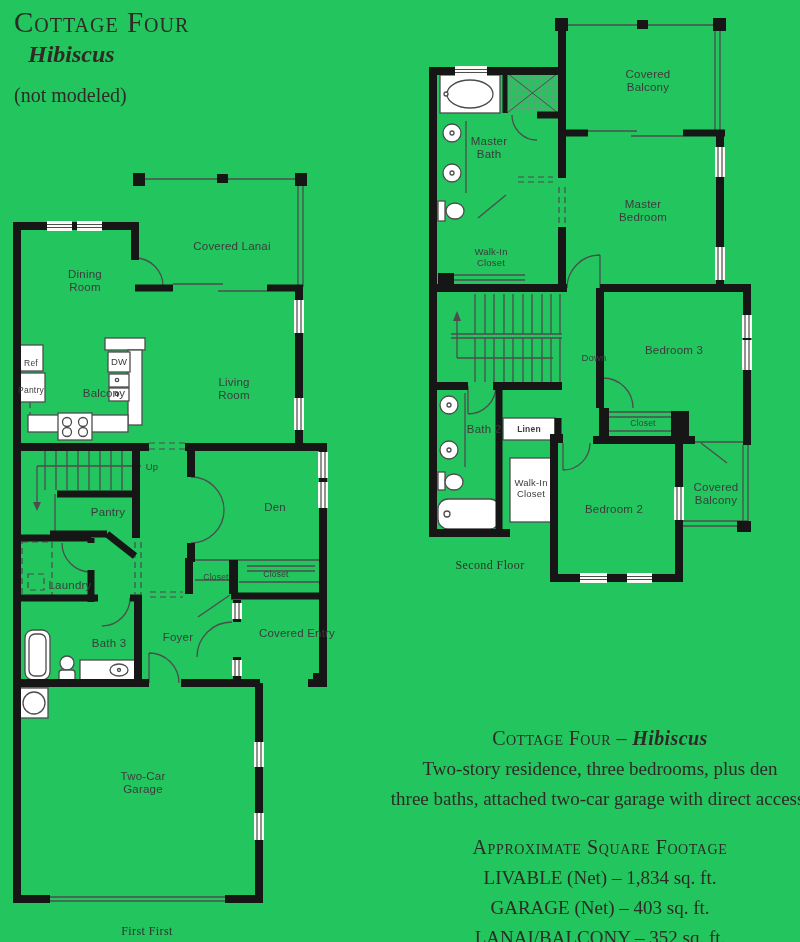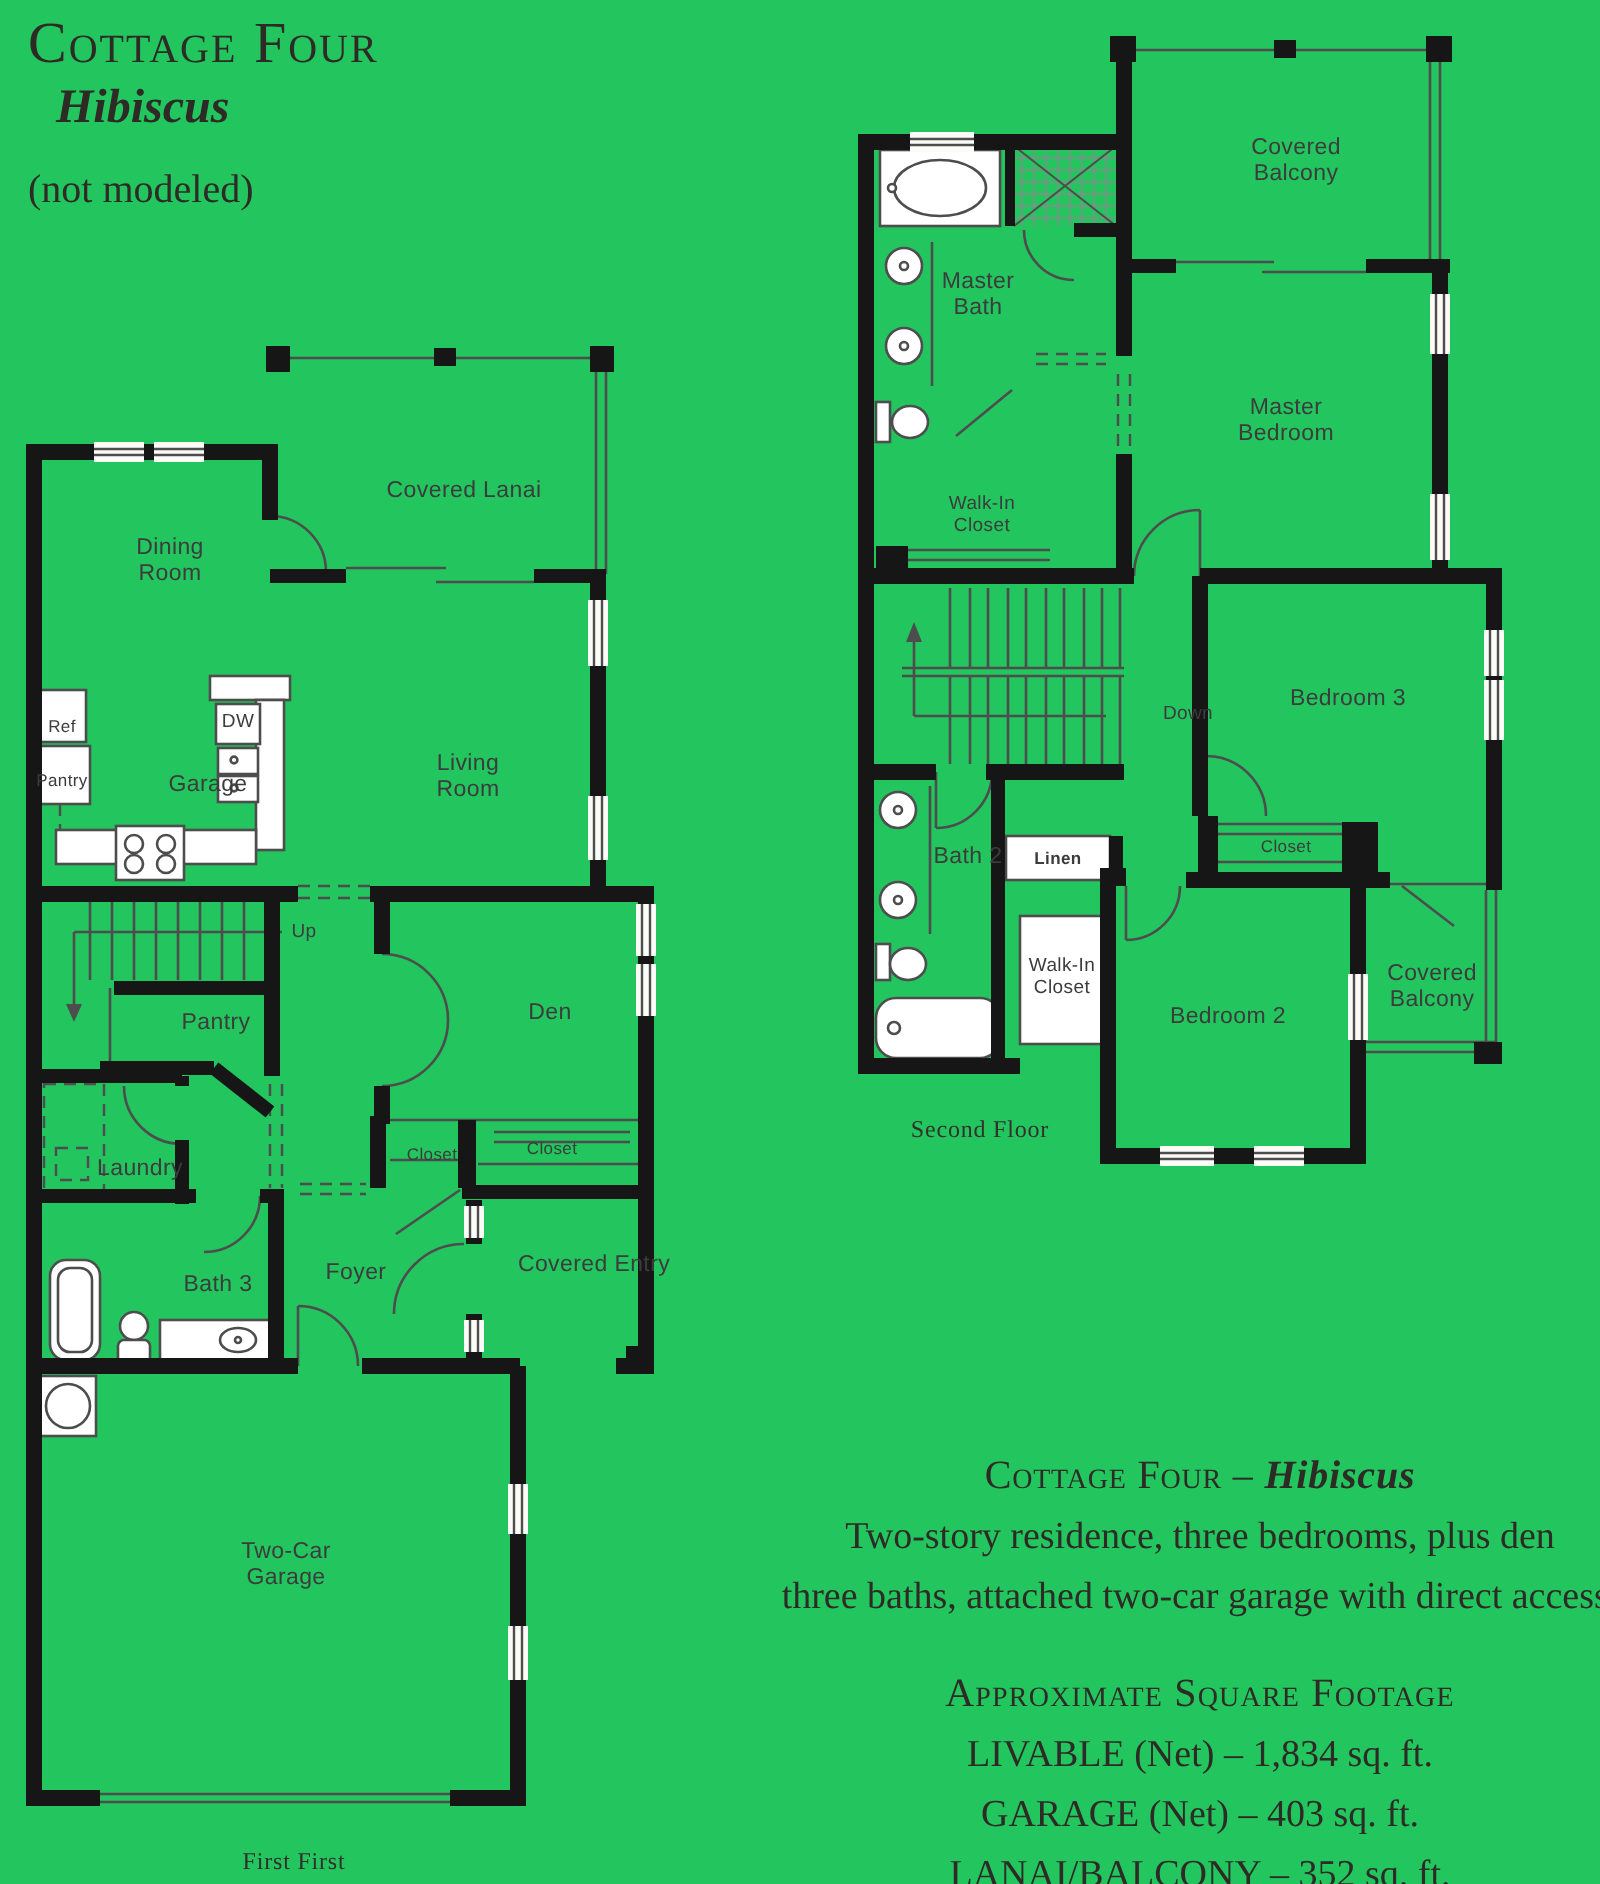--- a/index.html
+++ b/index.html
@@ -277,21 +277,21 @@
         <path d="M252,482 V515 M256,482 V515"></path>
       </g>
     </g>
     <polygon points="28,316 36,316 32,306" fill="#4d4d4d"></polygon>
   </svg>
 
   <div class="lbl" style="left:232px;top:246px;width:80px;">Covered Lanai</div>
   <div class="lbl" style="left:85px;top:281px;width:58px;">Dining Room</div>
   <div class="lbl lbl-xs" style="left:31px;top:364px;">Ref</div>
   <div class="lbl lbl-xs" style="left:31px;top:391px;">Pantry</div>
-  <div class="lbl" style="left:104px;top:393px;">Garage</div>
+  <div class="lbl" style="left:104px;top:393px;">Balcony</div>
   <div class="lbl lbl-sm" style="left:119px;top:362px;">DW</div>
   <div class="lbl" style="left:234px;top:389px;width:60px;">Living Room</div>
   <div class="lbl lbl-sm" style="left:152px;top:467px;">Up</div>
   <div class="lbl" style="left:108px;top:512px;">Pantry</div>
   <div class="lbl" style="left:70px;top:585px;">Laundry</div>
   <div class="lbl" style="left:275px;top:507px;">Den</div>
   <div class="lbl lbl-xs" style="left:216px;top:578px;">Closet</div>
   <div class="lbl lbl-xs" style="left:276px;top:575px;">Closet</div>
   <div class="lbl nowrap" style="left:109px;top:643px;">Bath 3</div>
   <div class="lbl" style="left:178px;top:637px;">Foyer</div>

